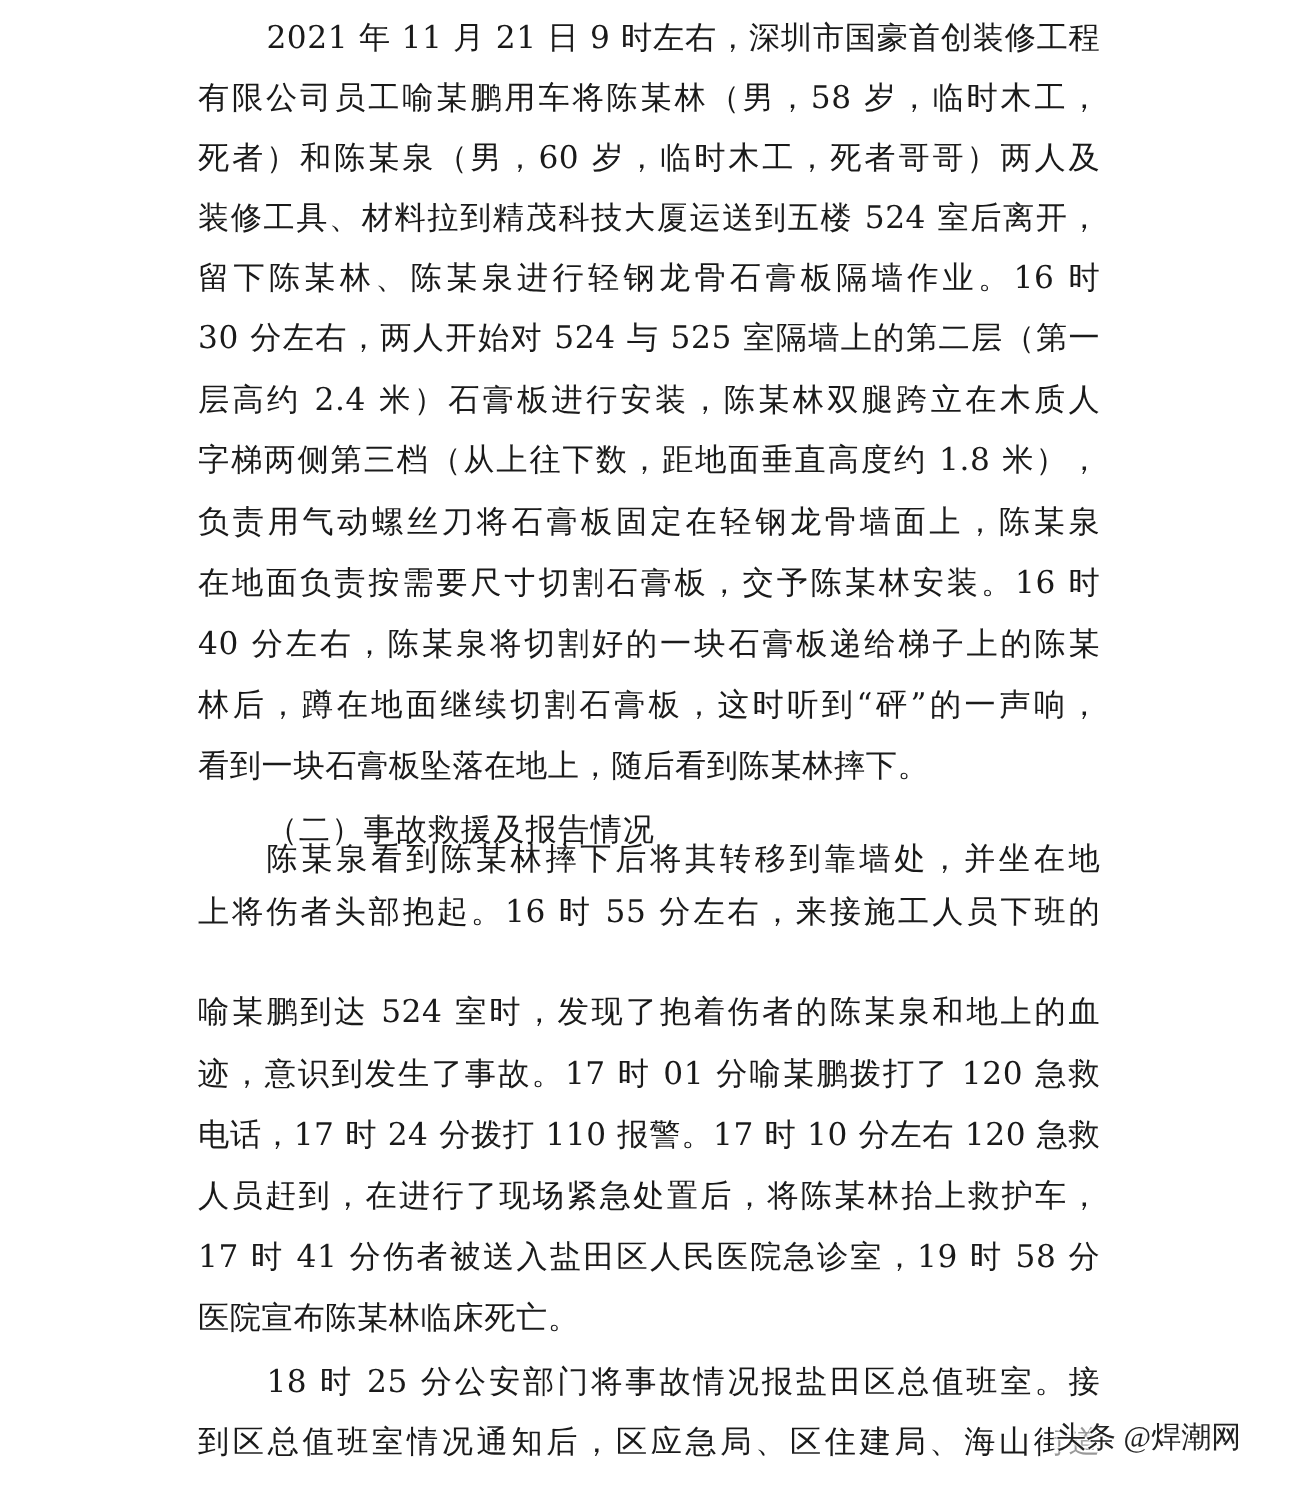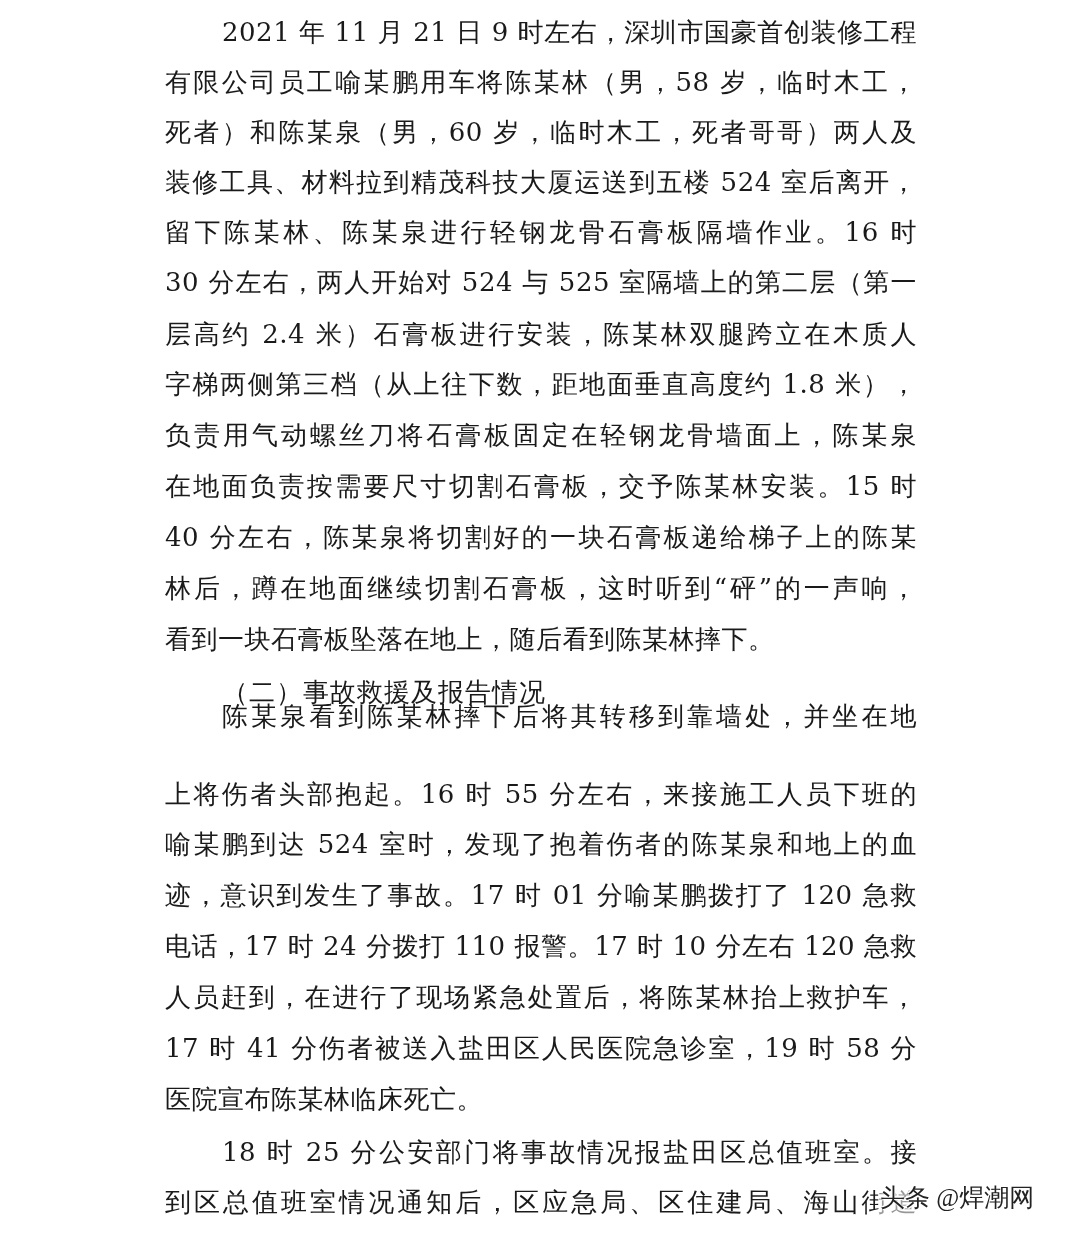--- a/index.html
+++ b/index.html
@@ -25,29 +25,29 @@
 
   <div class="line indent" style="top:12px">2021 年 11 月 21 日 9 时左右，深圳市国豪首创装修工程</div>
   <div class="line" style="top:62px">有限公司员工喻某鹏用车将陈某林（男，58 岁，临时木工，</div>
   <div class="line" style="top:112px">死者）和陈某泉（男，60 岁，临时木工，死者哥哥）两人及</div>
   <div class="line" style="top:162px">装修工具、材料拉到精茂科技大厦运送到五楼 524 室后离开，</div>
   <div class="line" style="top:212px">留下陈某林、陈某泉进行轻钢龙骨石膏板隔墙作业。16 时</div>
   <div class="line" style="top:262px">30 分左右，两人开始对 524 与 525 室隔墙上的第二层（第一</div>
   <div class="line" style="top:314px">层高约 2.4 米）石膏板进行安装，陈某林双腿跨立在木质人</div>
   <div class="line" style="top:364px">字梯两侧第三档（从上往下数，距地面垂直高度约 1.8 米），</div>
   <div class="line" style="top:415px">负责用气动螺丝刀将石膏板固定在轻钢龙骨墙面上，陈某泉</div>
-  <div class="line" style="top:466px">在地面负责按需要尺寸切割石膏板，交予陈某林安装。15 时</div>
+  <div class="line" style="top:466px">在地面负责按需要尺寸切割石膏板，交予陈某林安装。16 时</div>
   <div class="line" style="top:517px">40 分左右，陈某泉将切割好的一块石膏板递给梯子上的陈某</div>
   <div class="line" style="top:568px">林后，蹲在地面继续切割石膏板，这时听到“砰”的一声响，</div>
   <div class="line short" style="top:619px">看到一块石膏板坠落在地上，随后看到陈某林摔下。</div>
 
   <div class="heading">（二）事故救援及报告情况</div>
 
   <div class="line indent" style="top:696px">陈某泉看到陈某林摔下后将其转移到靠墙处，并坐在地</div>
-  <div class="line" style="top:774px">上将伤者头部抱起。16 时 55 分左右，来接施工人员下班的</div>
+  <div class="line" style="top:740px">上将伤者头部抱起。16 时 55 分左右，来接施工人员下班的</div>
   <div class="line" style="top:824px">喻某鹏到达 524 室时，发现了抱着伤者的陈某泉和地上的血</div>
   <div class="line" style="top:875px">迹，意识到发生了事故。17 时 01 分喻某鹏拨打了 120 急救</div>
   <div class="line" style="top:926px">电话，17 时 24 分拨打 110 报警。17 时 10 分左右 120 急救</div>
   <div class="line" style="top:977px">人员赶到，在进行了现场紧急处置后，将陈某林抬上救护车，</div>
   <div class="line" style="top:1028px">17 时 41 分伤者被送入盐田区人民医院急诊室，19 时 58 分</div>
   <div class="line short" style="top:1079px">医院宣布陈某林临床死亡。</div>
 
   <div class="line indent" style="top:1132px">18 时 25 分公安部门将事故情况报盐田区总值班室。接</div>
   <div class="line" style="top:1182px">到区总值班室情况通知后，区应急局、区住建局、海山街道</div>
 

